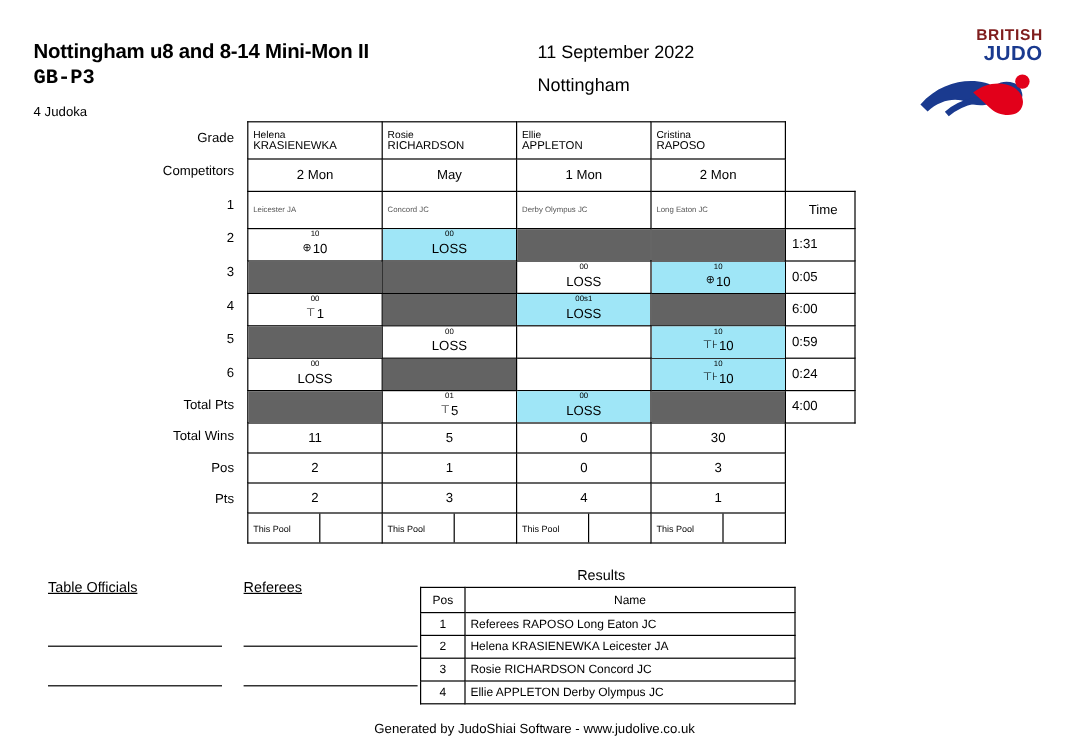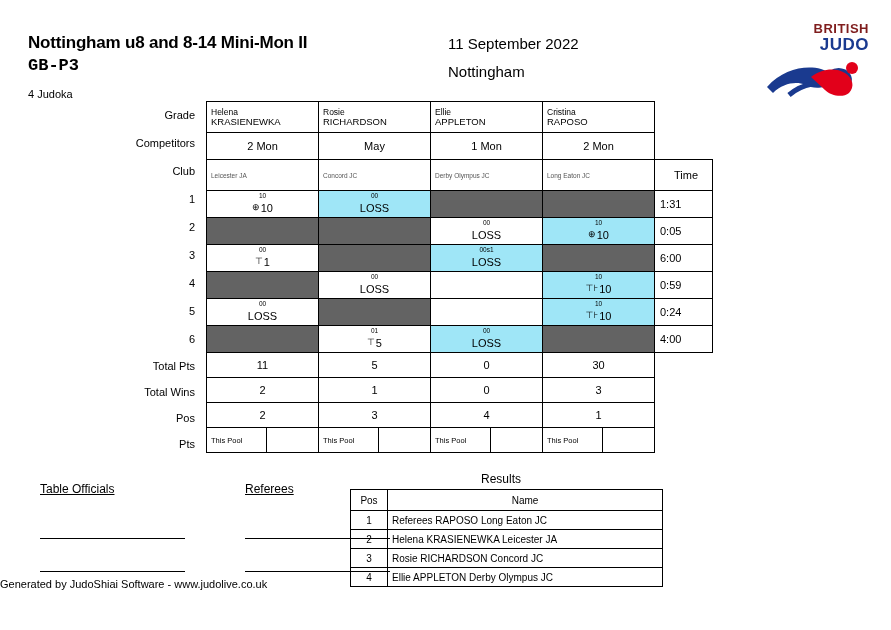--- a/index.html
+++ b/index.html
@@ -65,21 +65,21 @@
   #resultsblock{left:350px;top:458px;}
   #resultstitle{font-size:12px;text-align:center;width:302px;margin-top:14px;}
   table.results{border-collapse:collapse;margin-top:3px;}
   table.results td{border:1px solid #000;font-size:10px;height:18px;padding:0 4px;}
   table.results td.pos{width:28px;text-align:center;}
   table.results td.nm{width:266px;}
   table.results th{border:1px solid #000;font-size:10px;height:18px;font-weight:normal;}
   table.results th.pos{width:28px;}
   table.results th.nm{width:266px;}
 
-  #footer{left:0;top:578px;width:891px;font-size:11px;}
+  #footer{left:0;top:602px;width:891px;text-align:center;font-size:11px;}
 </style>
 </head>
 <body>
 
 <div class="abs" id="title1">Nottingham u8 and 8-14 Mini-Mon II</div>
 <div class="abs" id="title2">GB-P3</div>
 <div class="abs" id="judoka">4 Judoka</div>
 <div class="abs" id="date">11 September 2022</div>
 <div class="abs" id="venue">Nottingham</div>
 
@@ -94,21 +94,20 @@
       <path d="M30 38 C44 26, 62 24, 76 28 C86 31, 92 26, 90 20 C88 13, 78 12, 72 16" fill="none" stroke="#1a3a8f" stroke-width="5"></path>
       <path d="M52 20 C62 12, 76 10, 86 16 C94 21, 96 30, 90 36 C84 41, 72 39, 66 33 Z" fill="#e2001a"></path>
       <circle cx="93" cy="11" r="6" fill="#e2001a"></circle>
     </svg>
   </div>
 </div>
 
 <div class="abs sidelabels">
   <div style="height:28px;line-height:28px;">Grade</div>
   <div style="height:28px;line-height:28px;">Competitors</div>
-  <div style="height:28px;line-height:28px;">Club</div>
   <div style="height:28px;line-height:28px;">1</div>
   <div style="height:28px;line-height:28px;">2</div>
   <div style="height:28px;line-height:28px;">3</div>
   <div style="height:28px;line-height:28px;">4</div>
   <div style="height:28px;line-height:28px;">5</div>
   <div style="height:28px;line-height:28px;">6</div>
   <div style="height:26px;line-height:26px;">Total Pts</div>
   <div style="height:26px;line-height:26px;">Total Wins</div>
   <div style="height:26px;line-height:26px;">Pos</div>
   <div style="height:26px;line-height:26px;">Pts</div>
@@ -294,21 +293,21 @@
               <div class="b"></div>
             </div>
       </td>
       <td style="border:none"></td>
     </tr>
   </tbody>
     </table>
 </div>
 
 <div class="abs" id="officials">
-  <div style="display:flex;gap:60px;">
+  <div style="display:flex;gap:18px;">
     <div style="width:145px;">
       <div class="offhead">Table Officials</div>
       <div class="line" style="margin-top:22px;"></div>
       <div class="line" style="margin-top:12px;"></div>
     </div>
     <div style="width:145px;">
       <div class="offhead">Referees</div>
       <div class="line" style="margin-top:22px;"></div>
       <div class="line" style="margin-top:12px;"></div>
     </div>

